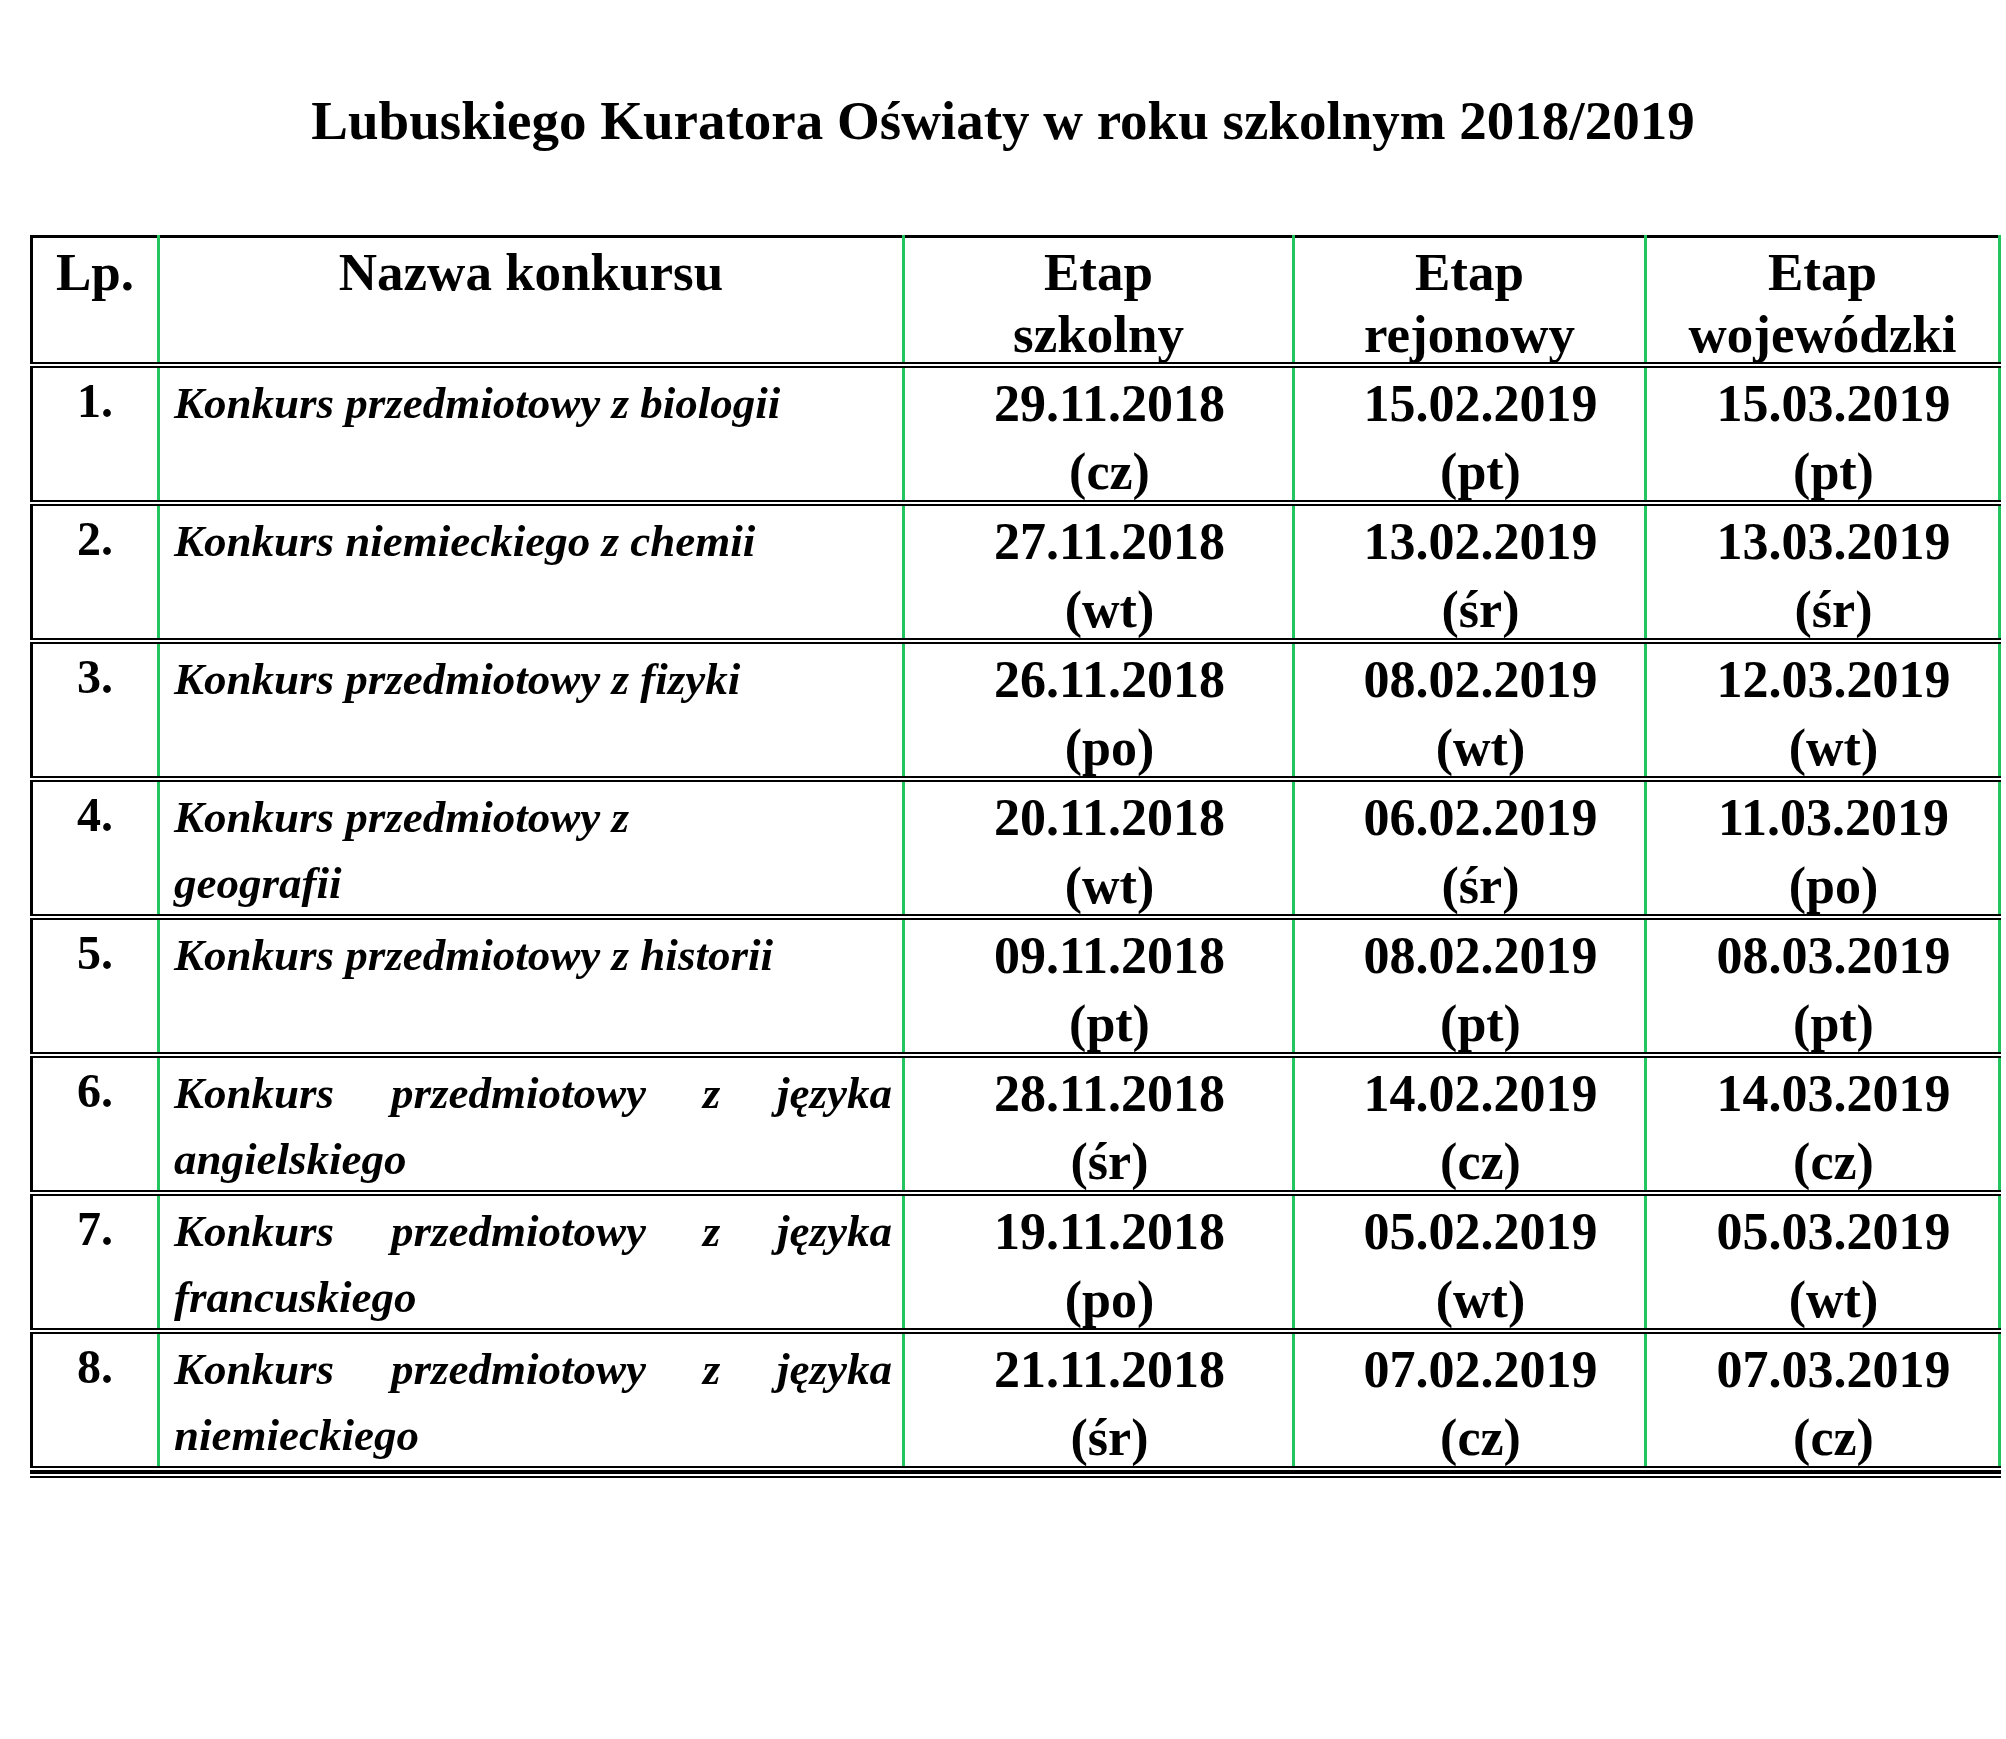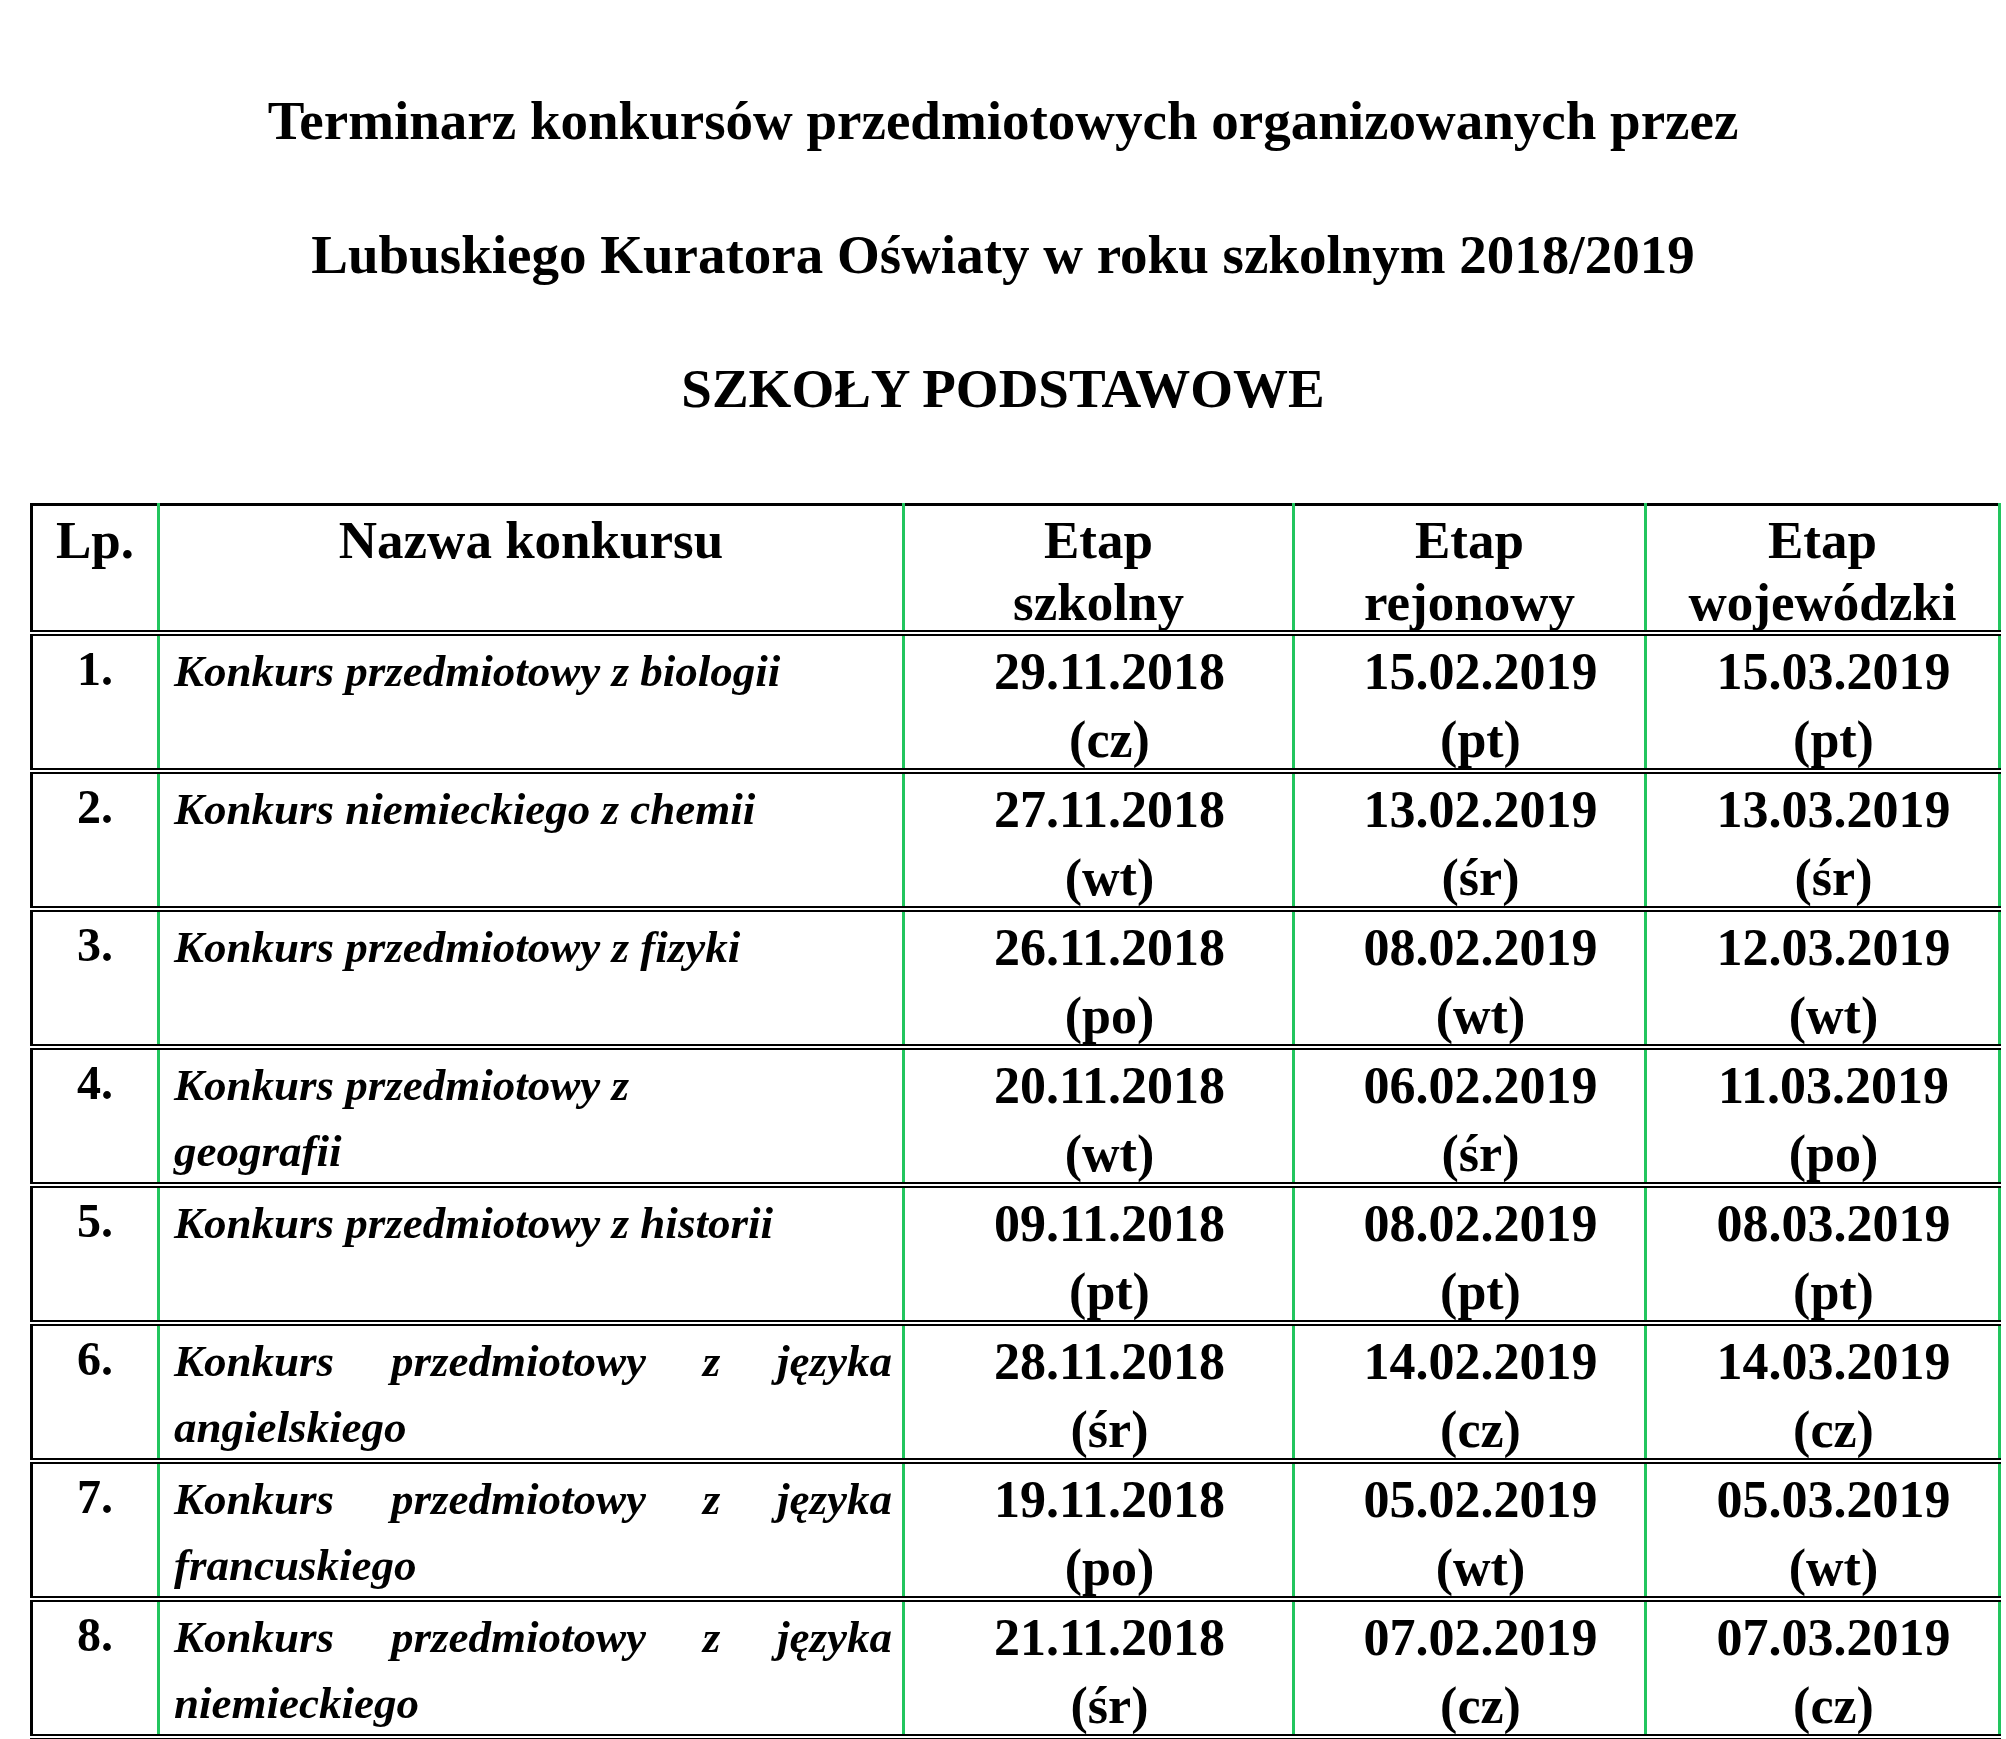--- a/index.html
+++ b/index.html
@@ -80,23 +80,21 @@
     text-align: center;
     padding-top: 2px;
     height: 130px;
     margin-left: 22px;
   }
 </style>
 </head>
 <body>
 
 <div class="title-block">
-  <div>Terminarz konkursów przedmiotowych organizowanych przez</div>
   <div>Lubuskiego Kuratora Oświaty w roku szkolnym 2018/2019</div>
-  <div>SZKOŁY PODSTAWOWE</div>
 </div>
 
 <table class="schedule">
   <colgroup>
     <col class="c-lp">
       <col class="c-nm">
       <col class="c-d1">
       <col class="c-d2">
       <col class="c-d3">
   </colgroup>

